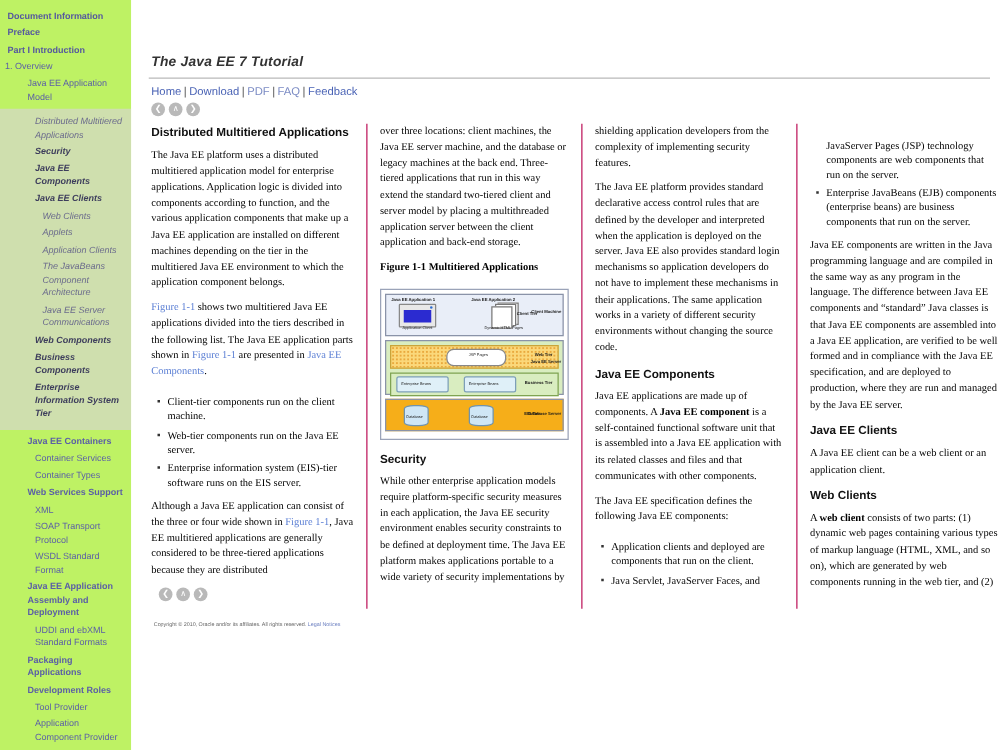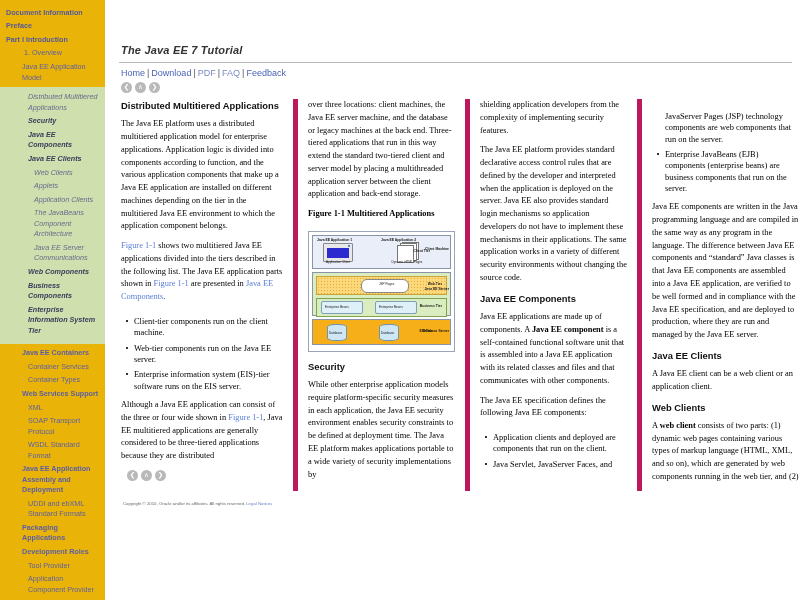--- a/index.html
+++ b/index.html
@@ -8,35 +8,35 @@
     background:#ffffff;
     font-family:"Liberation Sans", sans-serif;
     font-size:11px;
     color:#000;
   }
   .app{display:flex;width:800px;height:600px;}
 
   
   .toc{
     width:105px;min-width:105px;
-    background:#eab308;
+    background:#bef264;
     padding:6px 0 0 0;
     font-size:7.2px;
     line-height:1.45;
     overflow:hidden;
     position:relative;
   }
   .toc-item{
     color:#5b5fa6;
     padding:1.6px 6px 1.6px 0;
     text-align:left;
     white-space:normal;
   }
   .toc-item.l0{padding-left:6px;font-weight:bold;color:#55589e;}
-  .toc-item.l1{padding-left:24px;}
+  .toc-item.l1{padding-left:4px;}
   .toc-item.l2{padding-left:22px;}
   .toc-item.l3{padding-left:28px;}
   .toc-item.l4{padding-left:34px;}
   .toc-item.b{font-weight:bold;}
   .toc-item.i{font-style:italic;}
 
   .toc-hl{
     background:#cfdfae;
     padding:4px 0 6px 0;
     margin:2px 0 3px 0;
@@ -90,21 +90,21 @@
   .col{
     width:172px;min-width:172px;
     padding-right:10px;
     box-sizing:border-box;
     font-family:"Liberation Serif", serif;
     font-size:8.4px;
     line-height:1.52;
     color:#000;
     text-align:left;
   }
-  .col + .col{border-left:5px solid #be185d;padding-left:10px;}
+  .col + .col{border-left:1px solid #be185d;padding-left:10px;}
   .col h2{
     font-family:"Liberation Sans", sans-serif;
     font-size:9.4px;
     font-weight:bold;
     margin:0 0 5px 0;
     color:#111;
   }
   .col p{margin:0 0 7px 0;}
   .col a{color:#5b7fd4;text-decoration:none;}
   .col ul{margin:12px 0 7px 0;padding:0 0 0 13px;list-style:none;}

